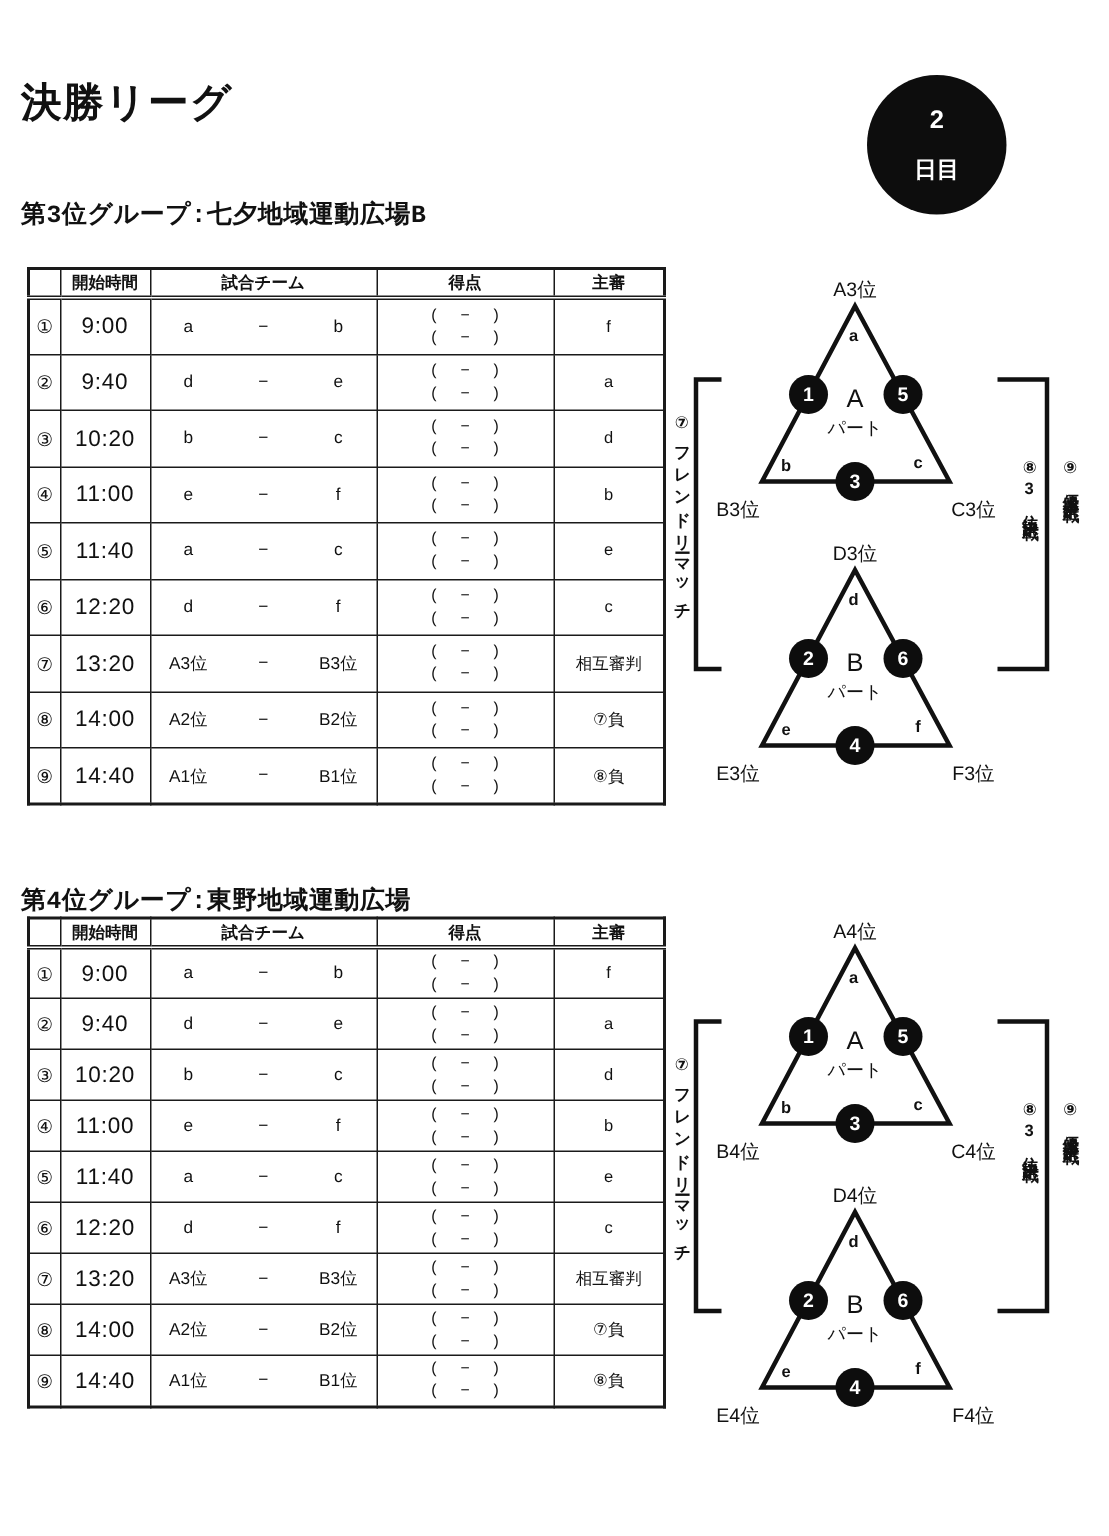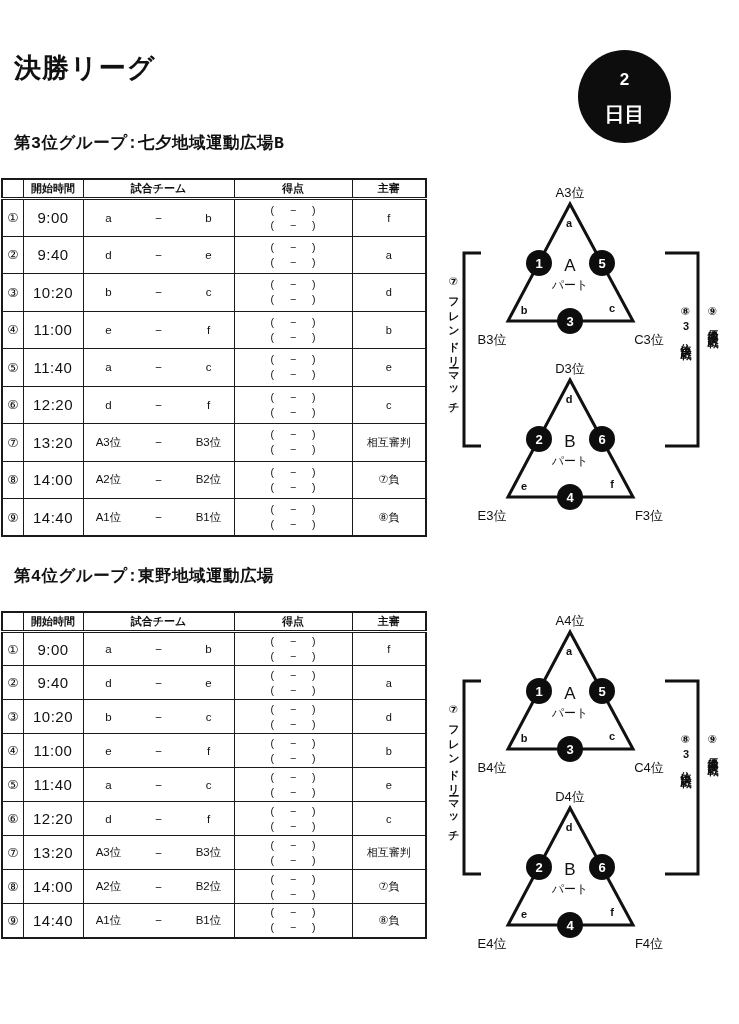--- a/index.html
+++ b/index.html
@@ -13,31 +13,31 @@
     position:absolute; left:14px; top:50px;
     font-size:27px; font-weight:bold; letter-spacing:1px;text-align:right;
   }
   .day-badge {
     position:absolute; left:578px; top:50px; width:93px; height:93px;
     border-radius:50%; background:#0d0d0d; color:#fff;
     display:flex; flex-direction:column; align-items:center; justify-content:center;
     font-weight:bold; text-align:center;
   }
   .day-badge .l1 { font-size:17px; line-height:19px; }
-  .day-badge .l2 { font-size:20px; line-height:18px;margin-top:16px; }
+  .day-badge .l2 { font-size:15px; line-height:18px;margin-top:16px; }
 
   .group-heading {
     position:absolute; left:14px;
     font-size:16.5px; font-weight:bold; letter-spacing:0.5px;font-family:Liberation Mono, monospace;
   }
   #heading-1 { top:132px; }
-  #heading-2 { top:565px;text-align:center; }
+  #heading-2 { top:589px;text-align:center; }
 
   table.sched {
-    position:absolute; left:1px; width:424px;
+    position:absolute; left:18px; width:424px;
     border-collapse:collapse; table-layout:fixed;
     border:2px solid #1a1a1a;
   }
   #table-1 { top:178px; }
   #table-2 { top:611px; }
   table.sched th, table.sched td {
     border:1.5px solid #1a1a1a; padding:0;
     text-align:center; vertical-align:middle;
   }
   table.sched thead th {

